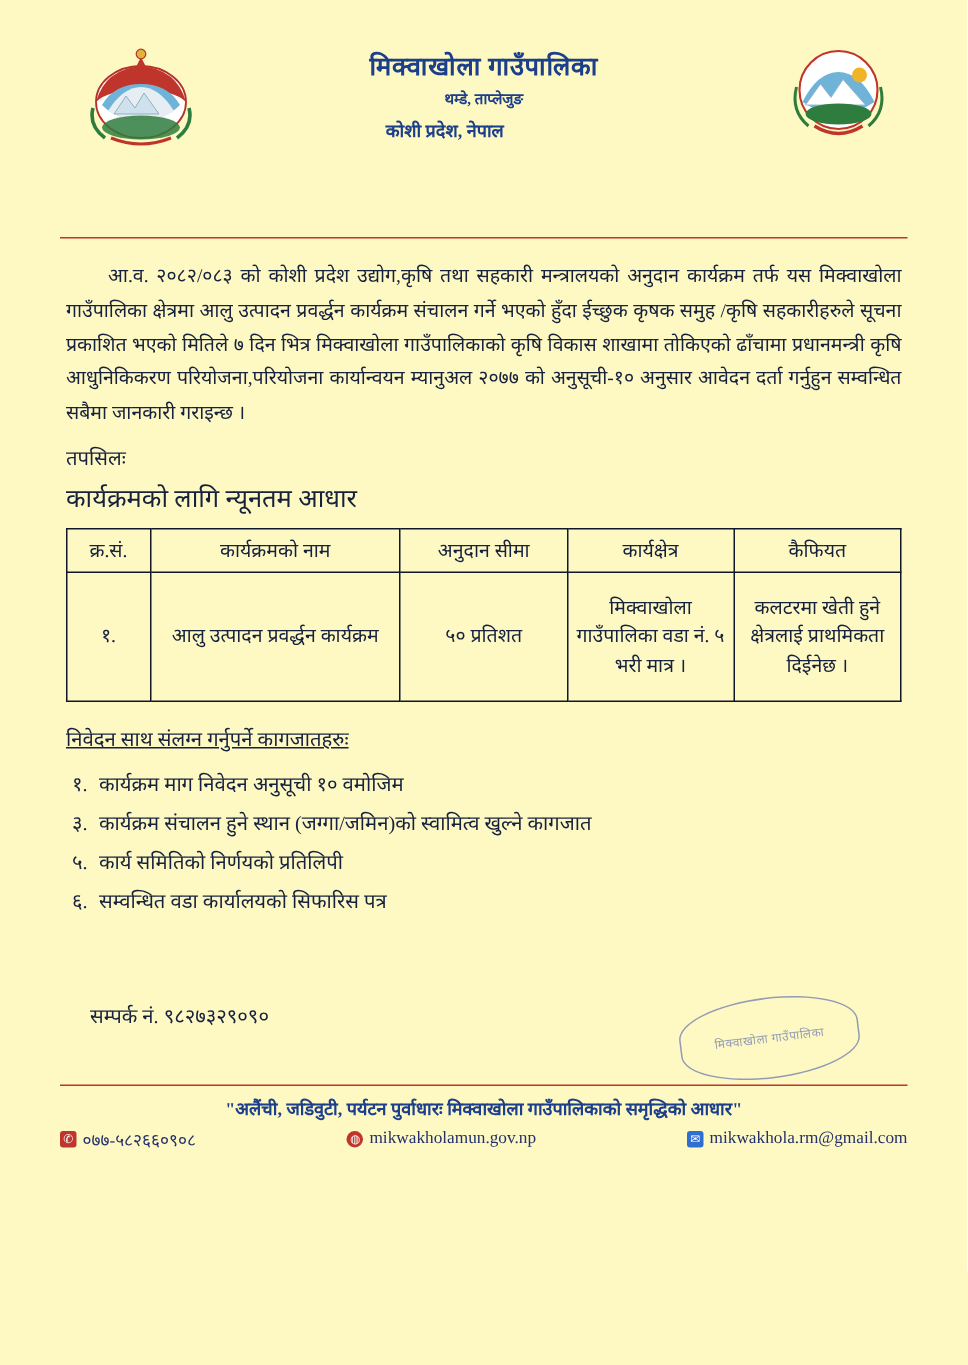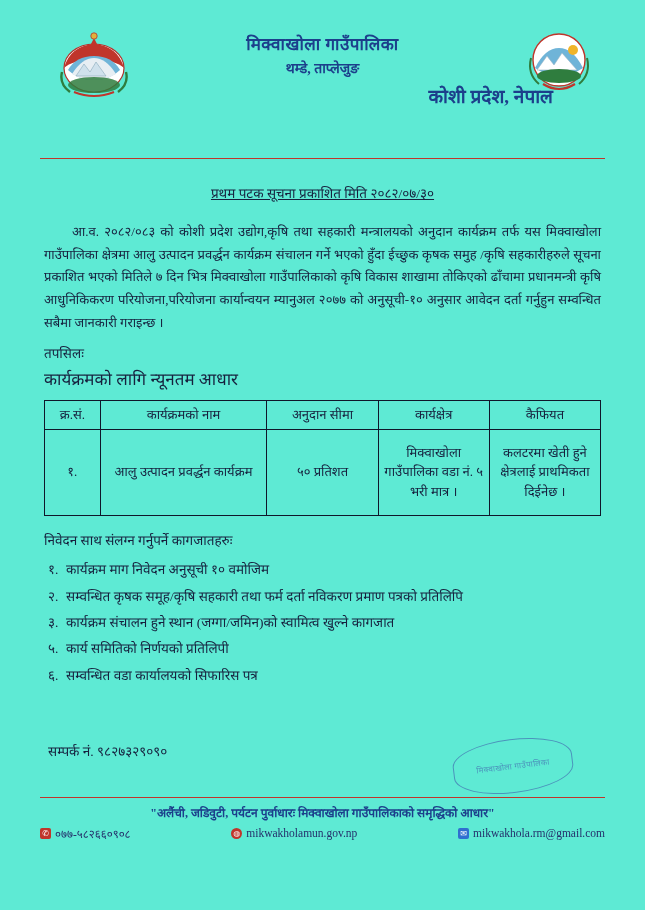--- a/index.html
+++ b/index.html
@@ -13,21 +13,21 @@
     height: 910px;
     font-family: "Liberation Serif", "DejaVu Serif", serif;
     color: #1a1a2e;
     position: relative;
     overflow: hidden;
   }
   .page {
     position: relative;
     width: 645px;
     height: 910px;
-    background: #5eead4;
+    background: #fef9c3;
     padding: 0;
   }
 
   
   .letterhead {
     position: relative;
     height: 150px;
     padding: 18px 40px 0 40px;
   }
   .emblem-left {
@@ -57,28 +57,28 @@
   .org-line2 {
     font-size: 30px;
     color: #1f56a8;
     font-weight: bold;
     letter-spacing: 1px;
     margin-top: 2px;
     line-height: 1.15;
     text-shadow: 0 0 1px rgba(31,86,168,.4);
   }
   .org-line3 {
-    font-size: 14px;
+    font-size: 10px;
     color: #1c3f8b;
     margin-top: 3px;
     font-weight: bold;
   }
   .province {
-    text-align: right;
-    font-size: 19px;
+    text-align: center;
+    font-size: 12px;
     color: #1c3f8b;
     font-weight: bold;
     padding-right: 52px;
     margin-top: 6px;
   }
   .rule-top {
     border: none;
     border-top: 1.6px solid #c0352b;
     margin: 8px 40px 0 40px;
   }
@@ -143,40 +143,41 @@
   .col-sn { width: 10%; }
   .col-name { width: 30%; }
   .col-limit { width: 20%; }
   .col-area { width: 20%; }
   .col-remark { width: 20%; }
 
   
   .docs-title {
     font-size: 13.5px;
     margin: 2px 0 6px 0;
+    text-decoration: underline;
   }
   ol.docs {
     list-style: none;
     margin: 0;
     padding: 0 0 0 4px;
     font-size: 13.5px;
     line-height: 1.95;
   }
   ol.docs li { white-space: nowrap; }
   .num { display: inline-block; width: 18px; }
 
   
   .sign-block {
     position: relative;
     height: 96px;
     margin-top: 6px;
   }
   .contact {
     position: absolute;
-    left: 4px;
+    left: 16px;
     top: 46px;
     font-size: 13.5px;
   }
   .sign-right {
     position: absolute;
     right: 18px;
     top: -2px;
     width: 210px;
     text-align: center;
   }
@@ -288,21 +289,20 @@
       <div class="org-line3">थम्डे, ताप्लेजुङ</div>
     </div>
 
     <div class="province">कोशी प्रदेश, नेपाल</div>
   </div>
 
   <hr class="rule-top">
 
   <div class="content">
 
-    <div class="notice-date">प्रथम पटक सूचना प्रकाशित मिति २०८२/०७/३०</div>
 
 
     <p class="para">आ.व. २०८२/०८३ को कोशी प्रदेश उद्योग,कृषि तथा सहकारी मन्त्रालयको अनुदान कार्यक्रम तर्फ यस मिक्वाखोला गाउँपालिका क्षेत्रमा आलु उत्पादन प्रवर्द्धन कार्यक्रम संचालन गर्ने भएको हुँदा ईच्छुक कृषक समुह /कृषि सहकारीहरुले सूचना प्रकाशित भएको मितिले ७ दिन भित्र मिक्वाखोला गाउँपालिकाको कृषि विकास शाखामा तोकिएको ढाँचामा प्रधानमन्त्री कृषि आधुनिकिकरण परियोजना,परियोजना कार्यान्वयन म्यानुअल २०७७ को अनुसूची-१० अनुसार आवेदन दर्ता गर्नुहुन सम्वन्धित सबैमा जानकारी गराइन्छ ।</p>
 
     <div class="tapasil">तपसिलः</div>
     <div class="min-basis">कार्यक्रमको लागि न्यूनतम आधार</div>
 
     <table class="grant">
       <thead>
         <tr>
@@ -320,21 +320,20 @@
           <td>५० प्रतिशत</td>
           <td>मिक्वाखोला गाउँपालिका वडा नं. ५ भरी मात्र ।</td>
           <td>कलटरमा खेती हुने क्षेत्रलाई प्राथमिकता दिईनेछ ।</td>
         </tr>
       </tbody>
     </table>
 
     <div class="docs-title">निवेदन साथ संलग्न गर्नुपर्ने कागजातहरुः</div>
     <ol class="docs">
       <li><span class="num">१.</span><span>कार्यक्रम माग निवेदन अनुसूची १० वमोजिम</span></li>
-      <li><span class="num">२.</span><span>सम्वन्धित कृषक समूह/कृषि सहकारी तथा फर्म दर्ता नविकरण प्रमाण पत्रको प्रतिलिपि</span></li>
       <li><span class="num">३.</span><span>कार्यक्रम संचालन हुने स्थान (जग्गा/जमिन)को स्वामित्व खुल्ने कागजात</span></li>
       <li><span class="num">५.</span><span>कार्य समितिको निर्णयको प्रतिलिपी</span></li>
       <li><span class="num">६.</span><span>सम्वन्धित वडा कार्यालयको सिफारिस पत्र</span></li>
     </ol>
 
     <div class="sign-block">
       <div class="contact">सम्पर्क नं. ९८२७३२९०९०</div>
 
 
       <div class="stamp">मिक्वाखोला गाउँपालिका</div>

